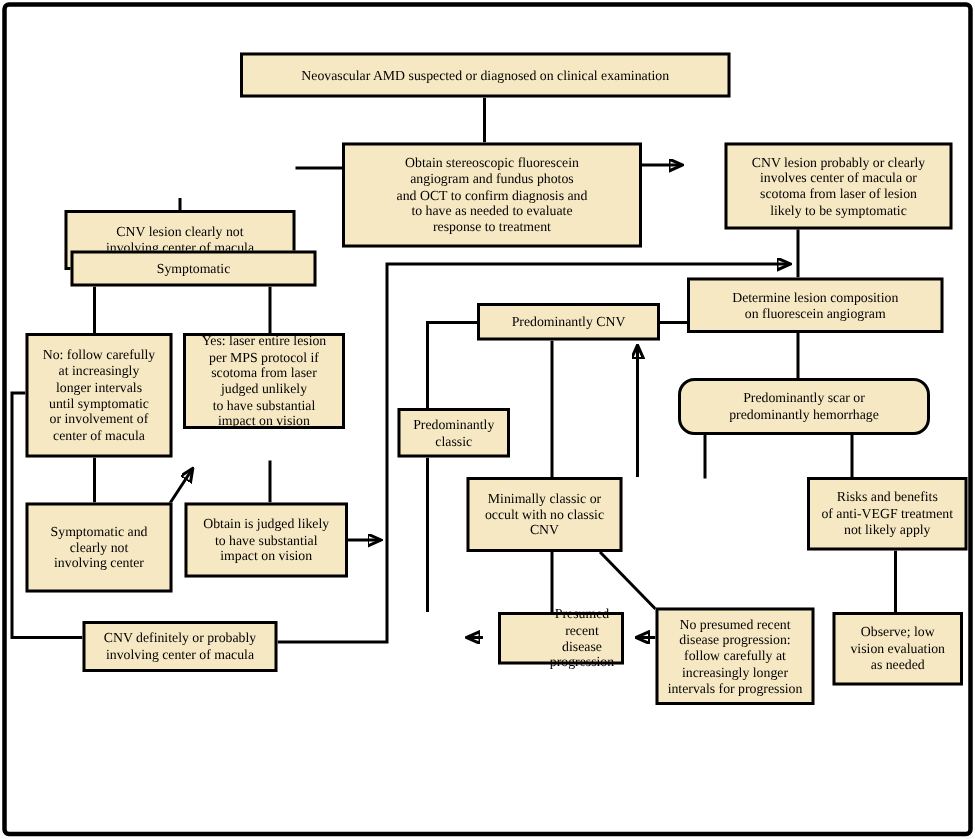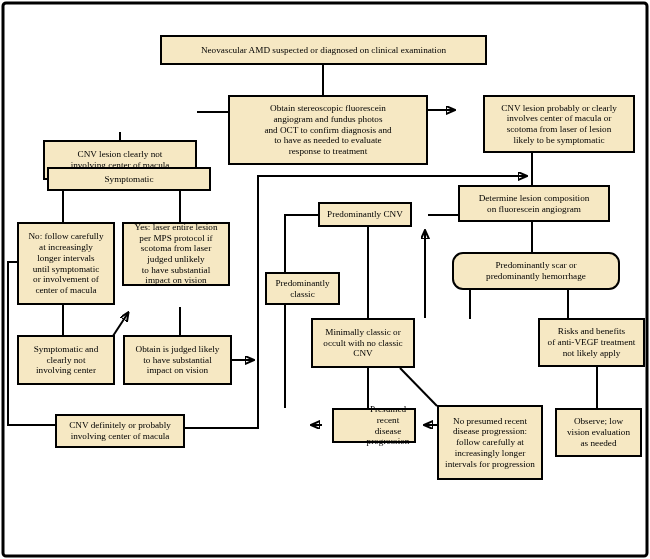--- a/index.html
+++ b/index.html
@@ -78,70 +78,70 @@
 to have as needed to evaluate
 response to treatment</div>
 
   <div class="node" style="left:483px;top:95px;width:152px;height:58px;">CNV lesion probably or clearly
 involves center of macula or
 scotoma from laser of lesion
 likely to be symptomatic</div>
 
   <div class="node" style="left:47px;top:167px;width:164px;height:24px;">Symptomatic</div>
 
-  <div class="node" style="left:458px;top:185px;width:152px;height:37px;">Determine lesion composition
+  <div class="node" style="left:458px;top:185px;width:171px;height:37px;">Determine lesion composition
 on fluorescein angiogram</div>
 
   <div class="node" style="left:17px;top:222px;width:98px;height:83px;">No: follow carefully
 at increasingly
 longer intervals
 until symptomatic
 or involvement of
 center of macula</div>
 
   <div class="node" style="left:122px;top:222px;width:108px;height:64px;">Yes: laser entire lesion
 per MPS protocol if
 scotoma from laser
 judged unlikely
 to have substantial
 impact on vision</div>
 
-  <div class="node" style="left:318px;top:202px;width:94px;height:25px;">Predominantly CNV</div>
+  <div class="node" style="left:318px;top:202px;width:122px;height:25px;">Predominantly CNV</div>
 
   <div class="node" style="left:265px;top:272px;width:75px;height:33px;">Predominantly
 classic</div>
 
   <div class="node" style="left:452px;top:252px;width:168px;height:38px;border-radius:11px;">Predominantly scar or
 predominantly hemorrhage</div>
 
   <div class="node" style="left:311px;top:318px;width:104px;height:50px;">Minimally classic or
 occult with no classic
 CNV</div>
 
 
   <div class="node" style="left:538px;top:318px;width:107px;height:49px;text-align:center;">Risks and benefits
 of anti-VEGF treatment
 not likely apply</div>
 
-  <div class="node" style="left:17px;top:335px;width:98px;height:50px;text-align:center;">Symptomatic and
+  <div class="node" style="left:17px;top:335px;width:98px;height:60px;text-align:center;">Symptomatic and
 clearly not
 involving center</div>
 
   <div class="node" style="left:123px;top:335px;width:109px;height:50px;">Obtain is judged likely
 to have substantial
 impact on vision</div>
 
   <div class="node" style="left:55px;top:414px;width:130px;height:34px;">CNV definitely or probably
 involving center of macula</div>
 
 
   <div class="node" style="left:332px;top:408px;width:84px;height:35px;padding-left:30px;">Presumed recent
 disease progression</div>
 
-  <div class="node" style="left:437px;top:405px;width:106px;height:75px;">No presumed recent
+  <div class="node" style="left:437px;top:405px;width:106px;height:65px;">No presumed recent
 disease progression:
 follow carefully at
 increasingly longer
 intervals for progression</div>
 
   <div class="node" style="left:555px;top:408px;width:87px;height:49px;">Observe; low
 vision evaluation
 as needed</div>
 
 </div>

